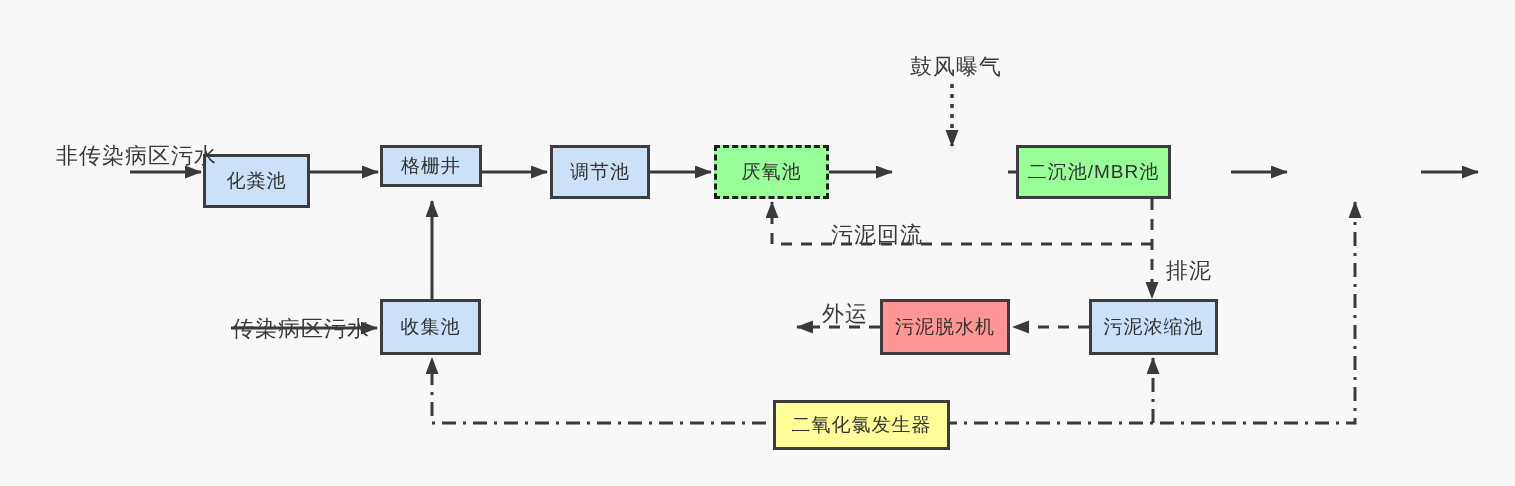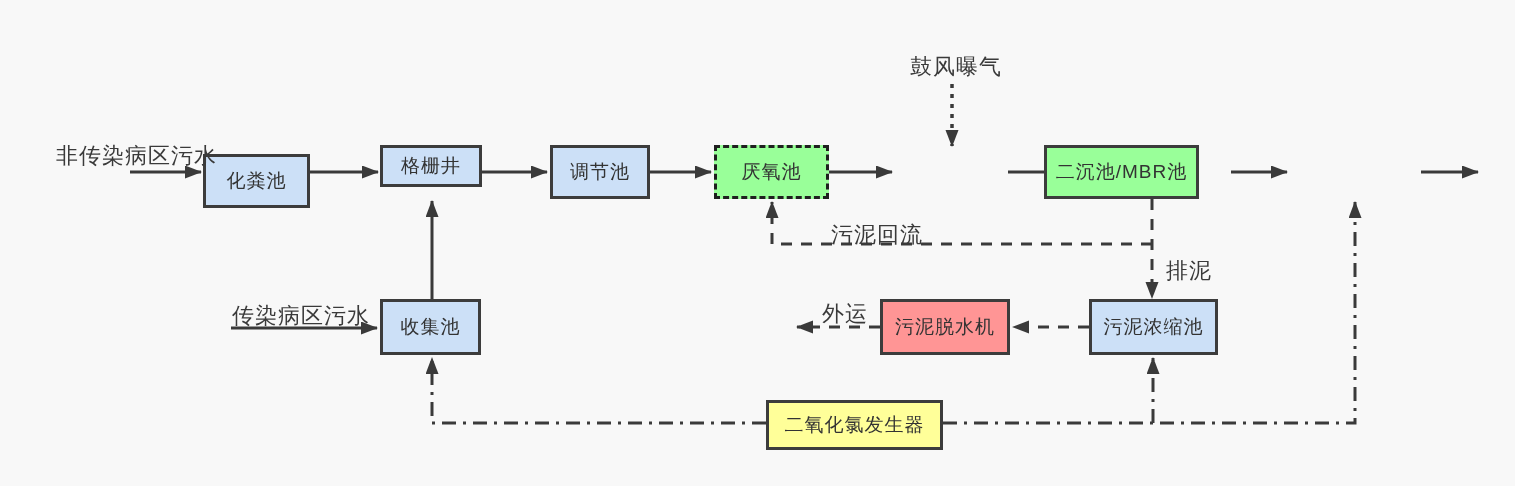--- a/index.html
+++ b/index.html
@@ -13,21 +13,21 @@
   .node{
     position:absolute;z-index:2;box-sizing:border-box;
     border:3px solid #3c3c3c;
     display:flex;align-items:center;justify-content:center;
     font-size:19px;color:#333;letter-spacing:1px;white-space:nowrap;
   }
   .node.dashed{border-style:dashed;border-color:#1f1f1f;font-family:Liberation Mono, monospace;}
   .f-blue{background:#cce0f7;}
   .f-green{background:#99ff99;}
   .f-red{background:#ff9595;}
-  .f-yellow{background:#ffff99;}
+  .f-yellow{background:#ffff99;margin-left:7px;}
   .flabel{
     position:absolute;z-index:2;font-size:22px;color:#3a3a3a;
     white-space:nowrap;letter-spacing:1px;
   }
   .wire{stroke:#3a3a3a;stroke-width:3;fill:none;marker-end:url(#ah);}
   .w-dot{stroke-dasharray:4 6;stroke-width:3.5;}
   .w-dash{stroke-dasharray:11 9;}
   .w-dashdot{stroke-dasharray:14 7 3 7;}
 </style>
 </head>
@@ -62,26 +62,26 @@
 
     <path class="wire w-dashdot" d="M766 423 L432 423 L432 358"></path>
     <path class="wire w-dashdot" d="M943 423 L1355 423 L1355 202"></path>
     <path class="wire w-dashdot" d="M1153 423 V358"></path>
   </svg>
 
   <div class="node f-blue" style="left:203px;top:154px;width:107px;height:54px">化粪池</div>
   <div class="node f-blue" style="left:380px;top:145px;width:102px;height:42px">格栅井</div>
   <div class="node f-blue" style="left:550px;top:145px;width:100px;height:54px">调节池</div>
   <div class="node f-green dashed" style="left:714px;top:145px;width:115px;height:54px">厌氧池</div>
-  <div class="node f-green" style="left:1044px;top:145px;width:155px;height:54px">二沉池/MBR池</div>
+  <div class="node f-green" style="left:1016px;top:145px;width:155px;height:54px">二沉池/MBR池</div>
   <div class="node f-blue" style="left:380px;top:299px;width:101px;height:56px">收集池</div>
   <div class="node f-red" style="left:880px;top:299px;width:130px;height:56px">污泥脱水机</div>
   <div class="node f-blue" style="left:1089px;top:299px;width:129px;height:56px">污泥浓缩池</div>
   <div class="node f-yellow" style="left:766px;top:400px;width:177px;height:50px">二氧化氯发生器</div>
 
   <div class="flabel" style="left:56px;top:141px">非传染病区污水</div>
-  <div class="flabel" style="left:232px;top:301px">传染病区污水</div>
+  <div class="flabel" style="left:232px;top:314px">传染病区污水</div>
   <div class="flabel" style="left:910px;top:52px">鼓风曝气</div>
   <div class="flabel" style="left:831px;top:220px">污泥回流</div>
   <div class="flabel" style="left:1166px;top:256px">排泥</div>
   <div class="flabel" style="left:822px;top:299px">外运</div>
 
 </div>
 
 </body></html>

